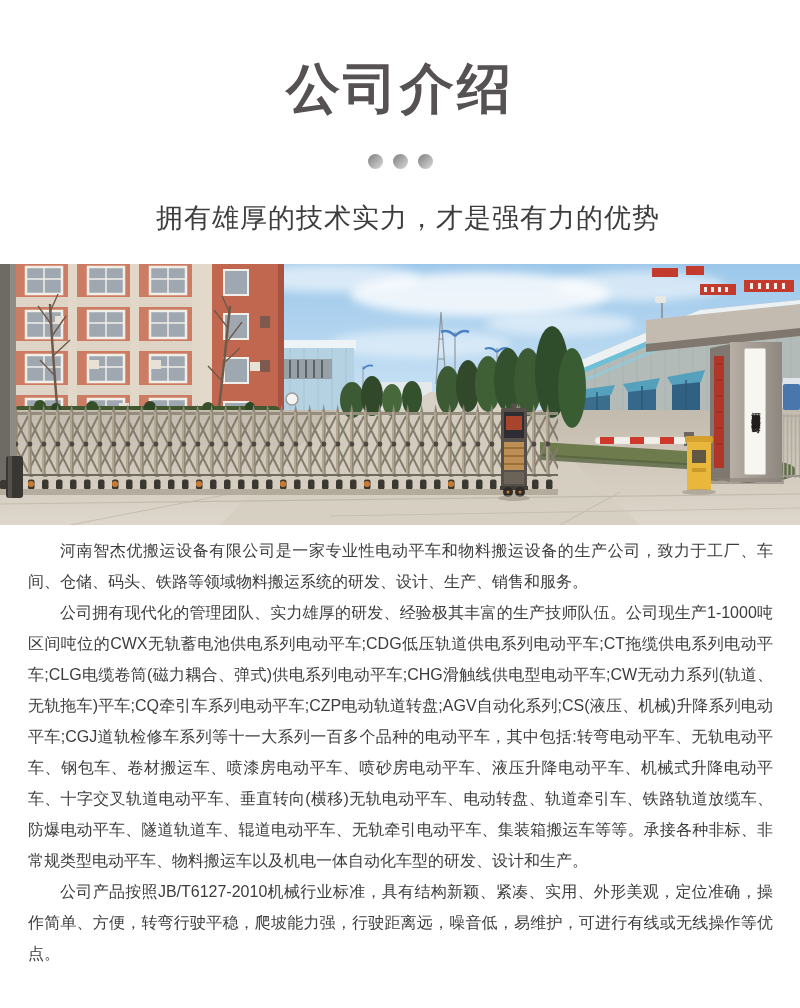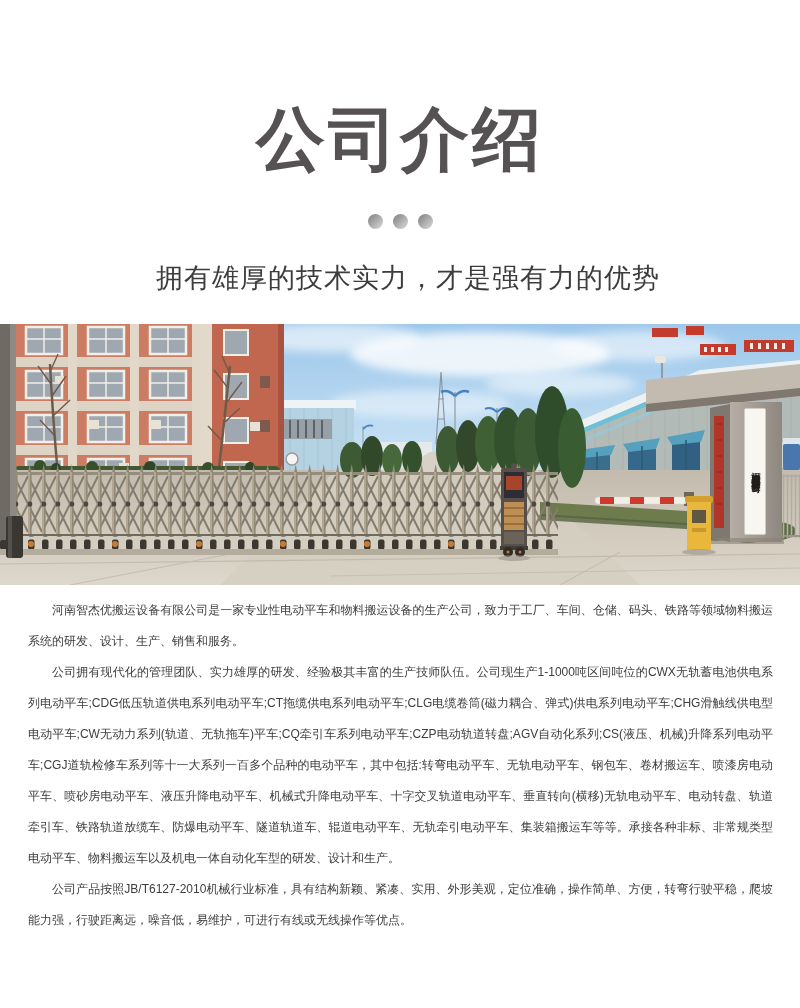--- a/index.html
+++ b/index.html
@@ -7,22 +7,22 @@
     position:relative;
     width:800px;height:1008px;
     background:#ffffff;
     overflow:hidden;
     font-family:"Liberation Sans","DejaVu Sans",sans-serif;
   }
   
   .header{text-align:center;}
   .page-title{
     margin:0;
-    padding-top:104px;
-    font-size:69px;
+    padding-top:60px;
+    font-size:54px;
     line-height:1.04;
     font-weight:900;
     letter-spacing:3px;
     color:#565254;
   }
   .dots{
     margin-top:38px;
     display:flex;justify-content:center;align-items:center;gap:10px;
   }
   .dot{
@@ -63,21 +63,21 @@
     color:#201e1c;
     text-align:center;
     overflow:hidden;
   }
   
   .content{
     padding:10px 27px 0 28px;
   }
   .content p{
     margin:0;
-    font-size:12px;
+    font-size:16px;
     line-height:31px;
     color:#3d3d3d;
     text-align:justify;
     text-indent:2em;
     word-break:break-all;
   }
 </style>
 </head>
 <body>
 

